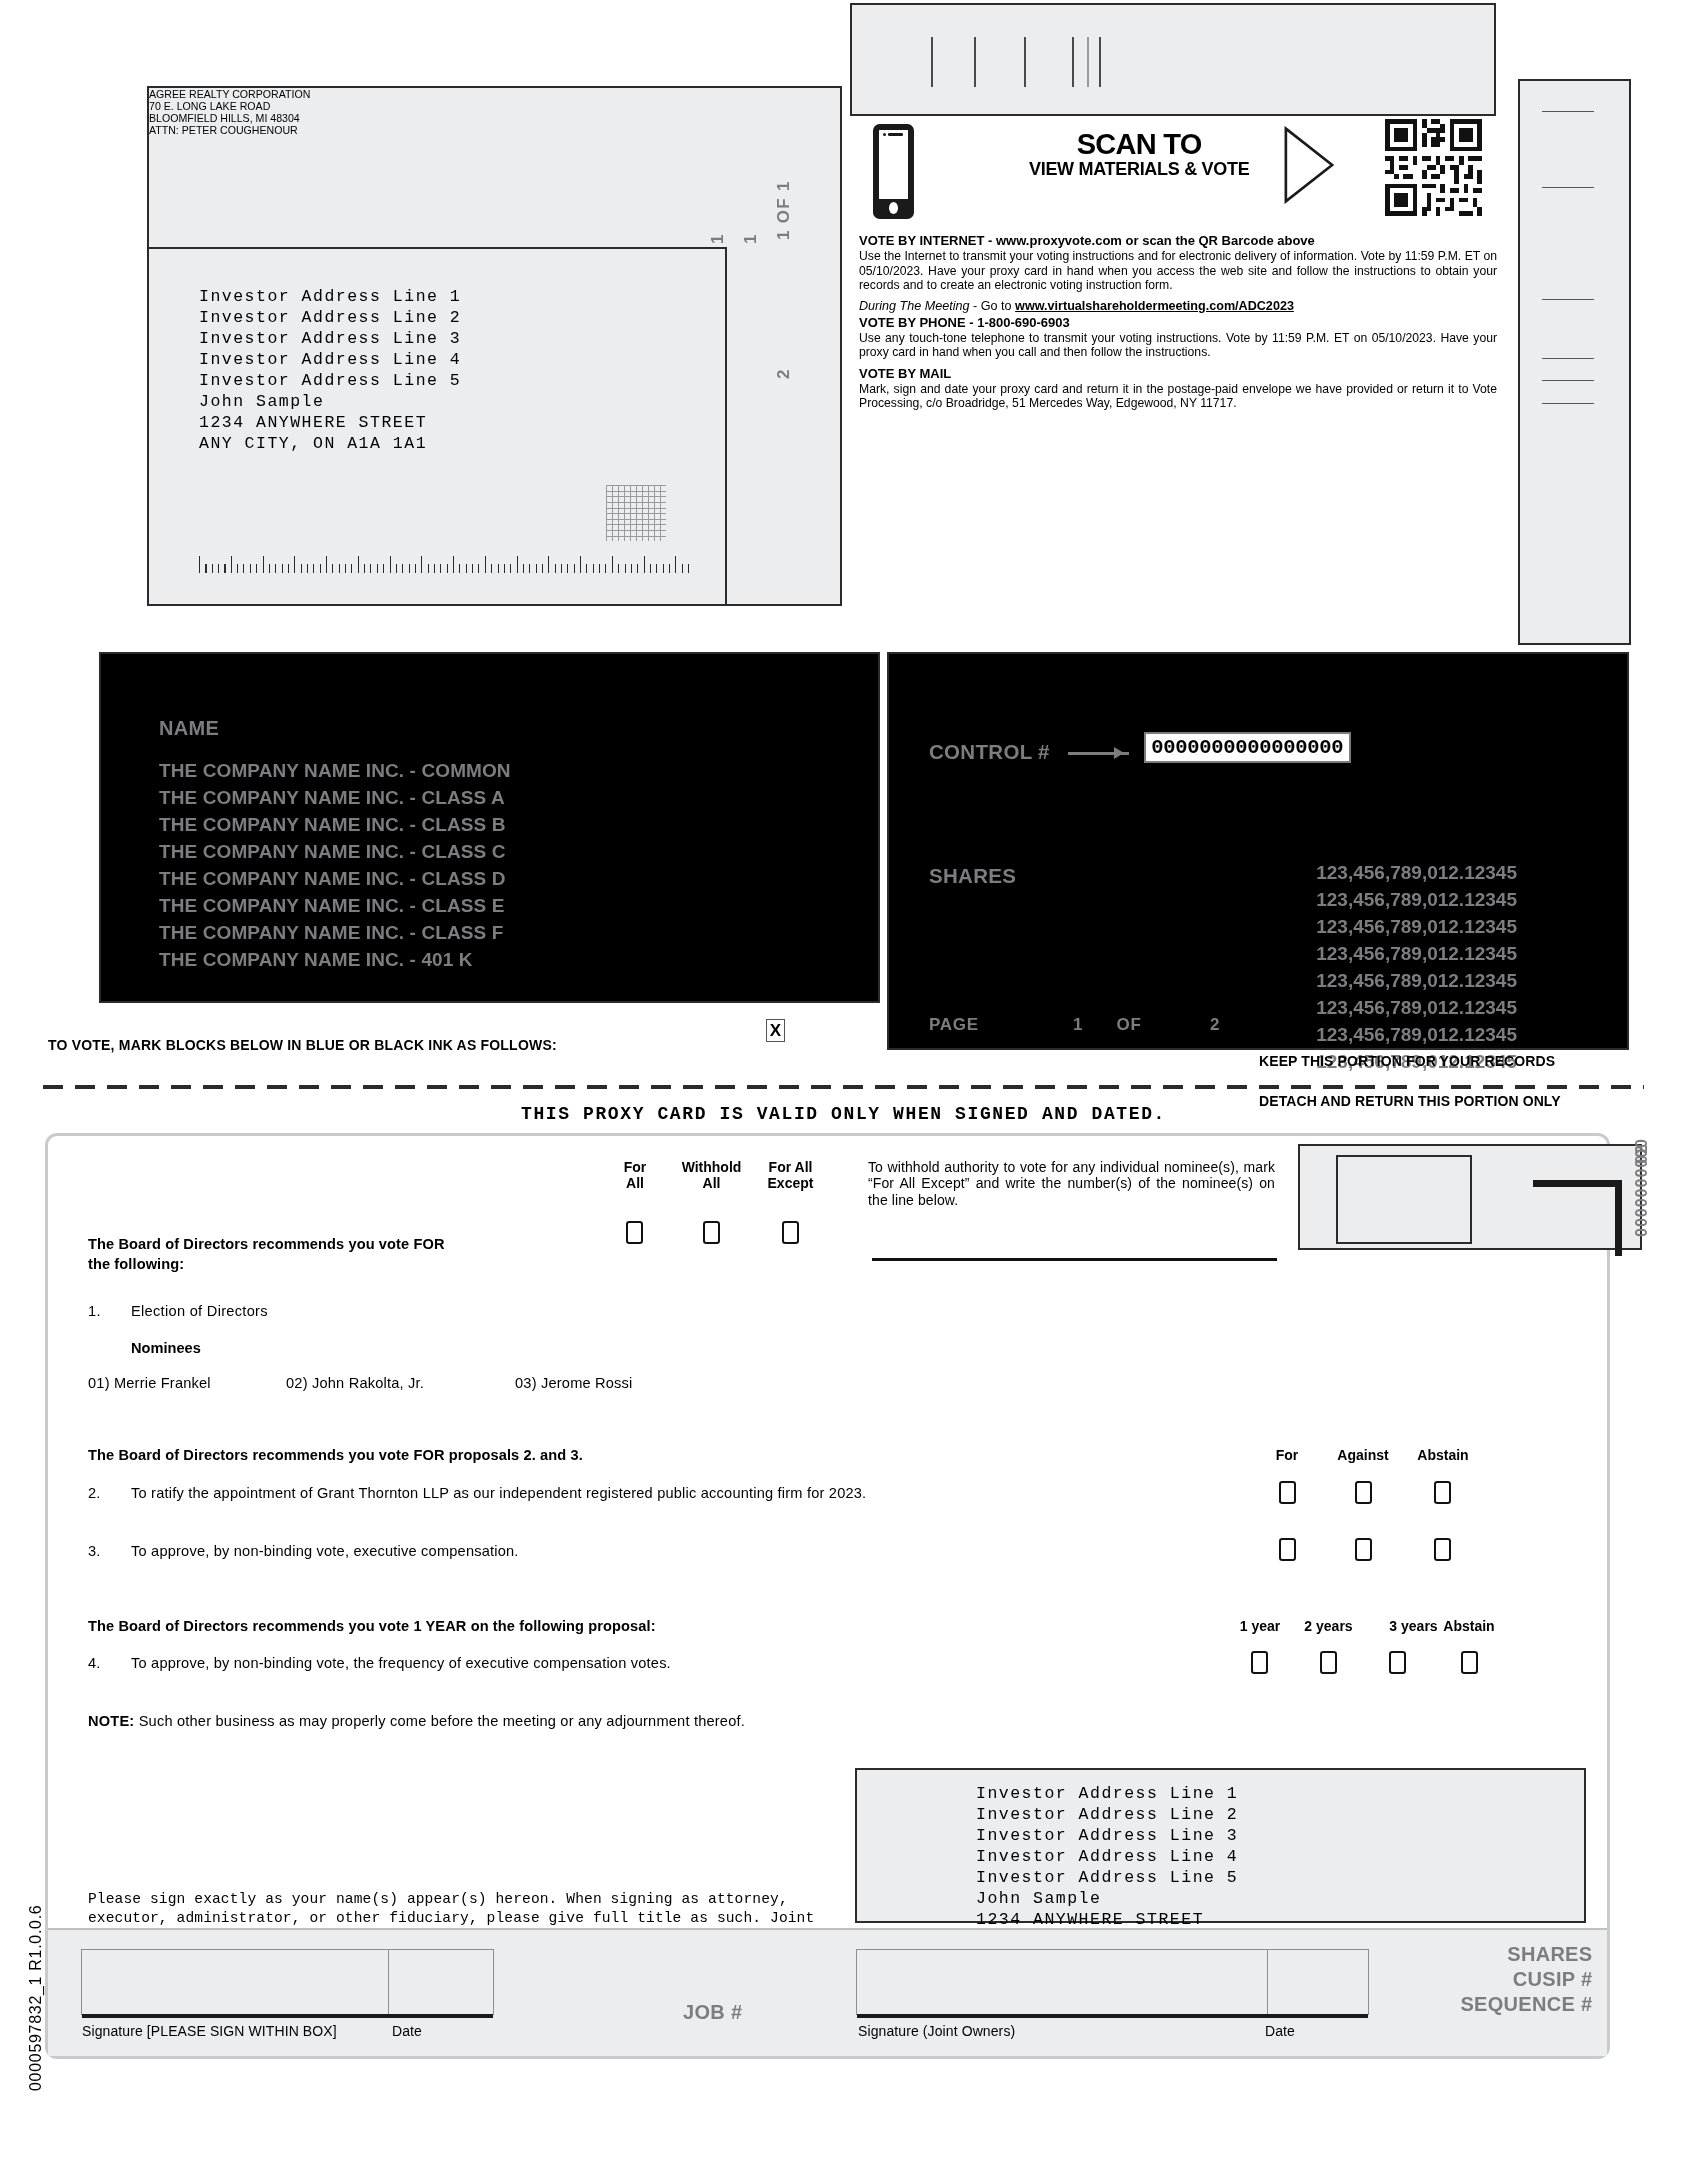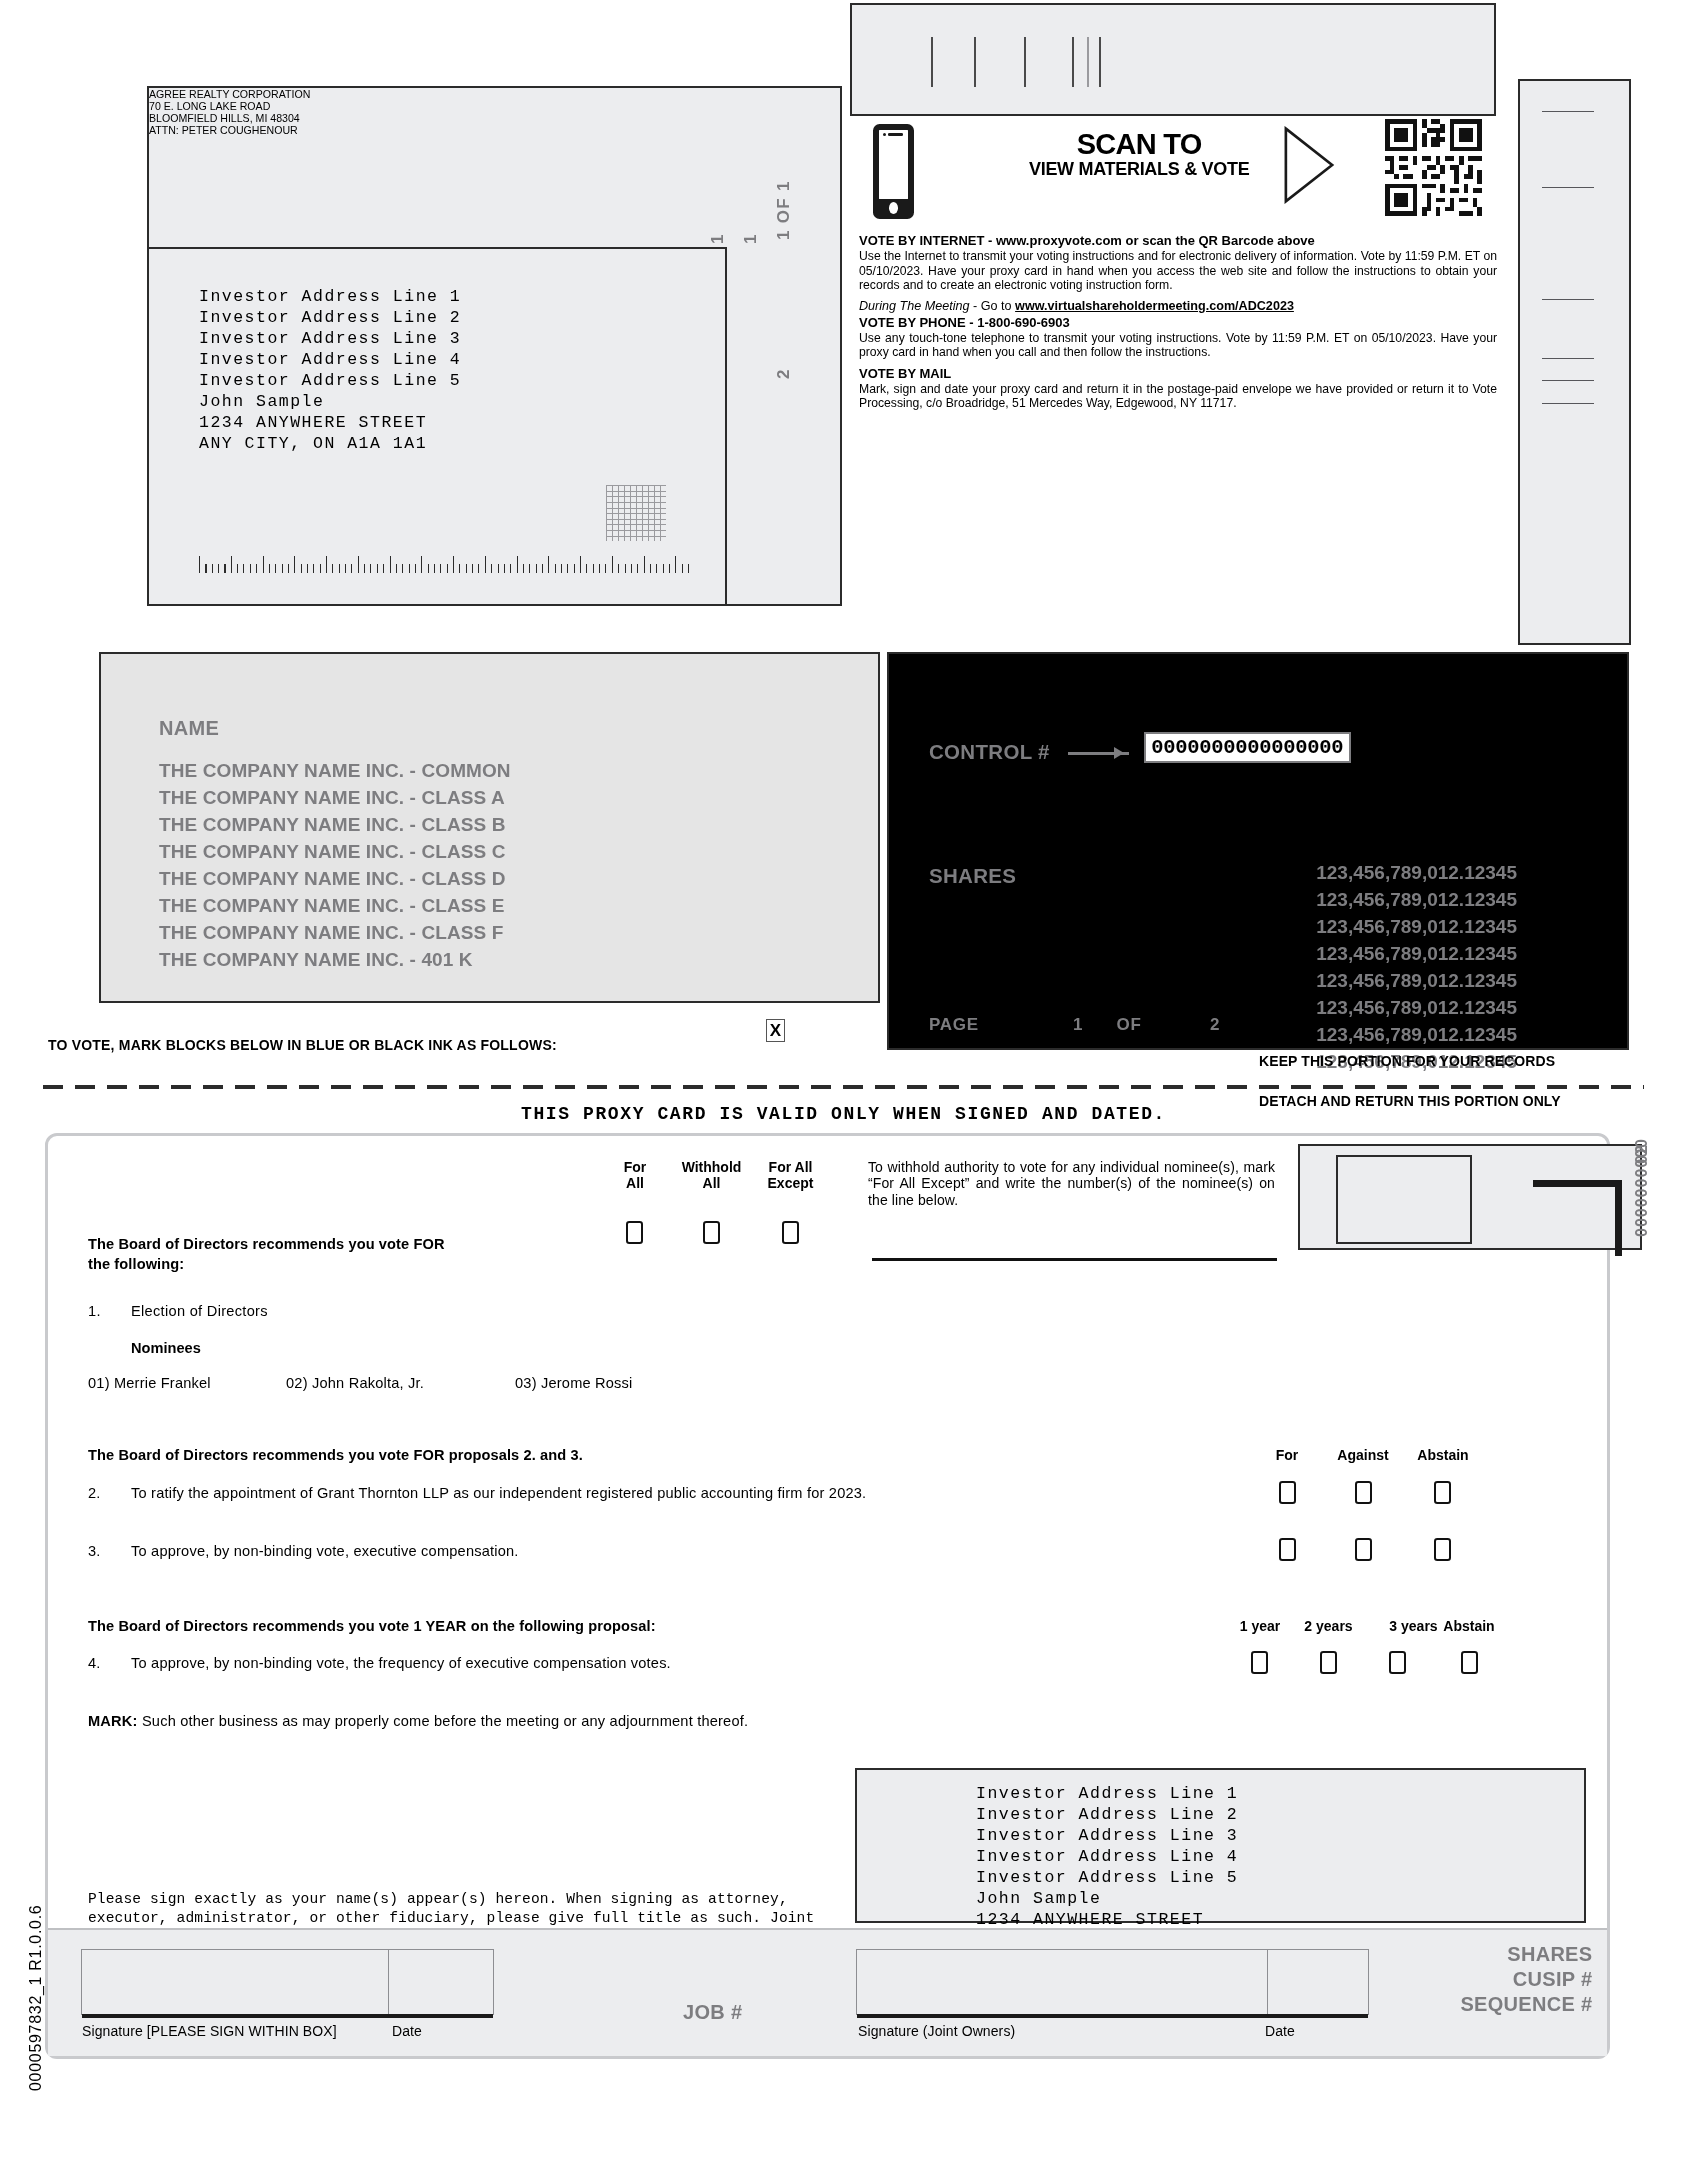--- a/index.html
+++ b/index.html
@@ -45,21 +45,21 @@
 
   
   #vote-instr{left:859px;top:232px;width:638px;}
   #vote-instr .hd{font-weight:bold;font-size:13px;line-height:16px;margin-top:1.3px;}
   #vote-instr p{margin:0 0 6px 0;font-size:12.2px;line-height:14.2px;text-align:justify;}
   #vote-instr .meet{font-size:12.6px;line-height:16px;margin:1.3px 0 1.3px 0;}
   #vote-instr .meet i{font-style:italic;}
   #vote-instr .meet u{font-weight:bold;text-decoration:underline;}
 
   
-  #name-panel{left:99px;top:652px;width:777px;height:347px;border:2px solid #2b2b2b;background:#e5e5e5;}
+  #name-panel{left:99px;top:652px;width:777px;height:347px;border:2px solid #2b2b2b;background:#000000;}
   #name-panel .hdr{position:absolute;left:58px;top:63px;font-size:20px;font-weight:bold;letter-spacing:0.3px;}
   #name-panel .rows{position:absolute;left:58px;top:103px;font-size:19px;font-weight:bold;line-height:27px;letter-spacing:0.1px;}
   #shares-panel{left:887px;top:652px;width:738px;height:394px;border:2px solid #2b2b2b;background:#000000;}
   #ctl-label{position:absolute;left:40px;top:86px;font-size:20.5px;font-weight:bold;letter-spacing:0.3px;}
   #ctl-arrow{position:absolute;left:179px;top:98px;width:61px;height:2.6px;background:#7d7d80;}
   #ctl-arrow:after{content:"";position:absolute;right:-1.3px;top:-5.3px;border:6.6px solid transparent;border-left:10.6px solid #7d7d80;}
   #ctl-box{position:absolute;left:255px;top:78px;border:2px solid #7d7d80;background:#fff;padding:2px 5.3px;}
   #ctl-box span{font-size:20.5px;font-weight:bold;letter-spacing:-0.3px;color:#000;}
   #sh-label{position:absolute;left:40px;top:210px;font-size:20.5px;font-weight:bold;letter-spacing:0.3px;}
   #sh-values{position:absolute;left:327px;top:205px;font-size:19px;font-weight:bold;line-height:27px;text-align:right;width:301px;}
@@ -480,21 +480,21 @@
   <div id="bod4b">The Board of Directors recommends you vote 1 YEAR on the following proposal:</div>
   <div id="p4">
     <span style="display:inline-block;width:43px">4.</span><span>To approve, by non-binding vote, the frequency of executive compensation votes.</span>
   </div>
   <div class="chk" style="left:1203px;top:515px"></div>
   <div class="chk" style="left:1272px;top:515px"></div>
   <div class="chk" style="left:1341px;top:515px"></div>
   <div class="chk" style="left:1413px;top:515px"></div>
 
   <div id="note">
-    <b>MARK:</b><span> Such other business as may properly come before the meeting or any adjournment thereof.</span>
+    <b>NOTE:</b><span> Such other business as may properly come before the meeting or any adjournment thereof.</span>
   </div>
 
   <div id="signtext" class="mono">Please sign exactly as your name(s) appear(s) hereon. When signing as attorney, executor, administrator, or other fiduciary, please give full title as such. Joint owners should each sign personally. All holders must sign. If a corporation or partnership, please sign in full corporate or partnership name by authorized officer.</div>
 
   <div id="addr2">
     <div class="t mono">
       <div>Investor Address Line 1</div>
       <div>Investor Address Line 2</div>
       <div>Investor Address Line 3</div>
       <div>Investor Address Line 4</div>

